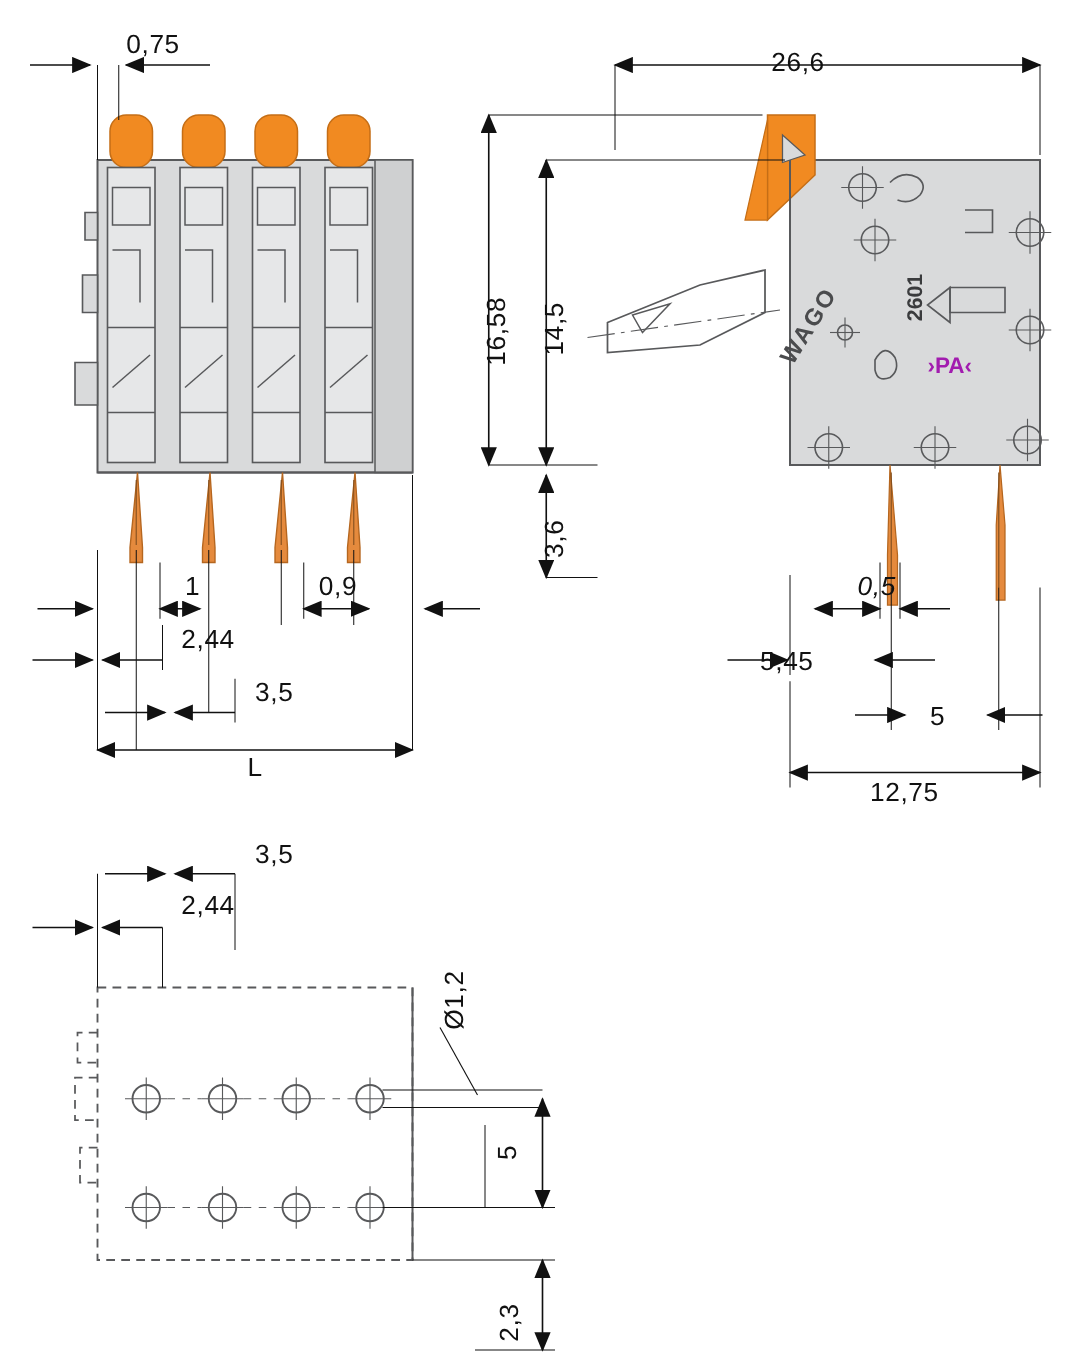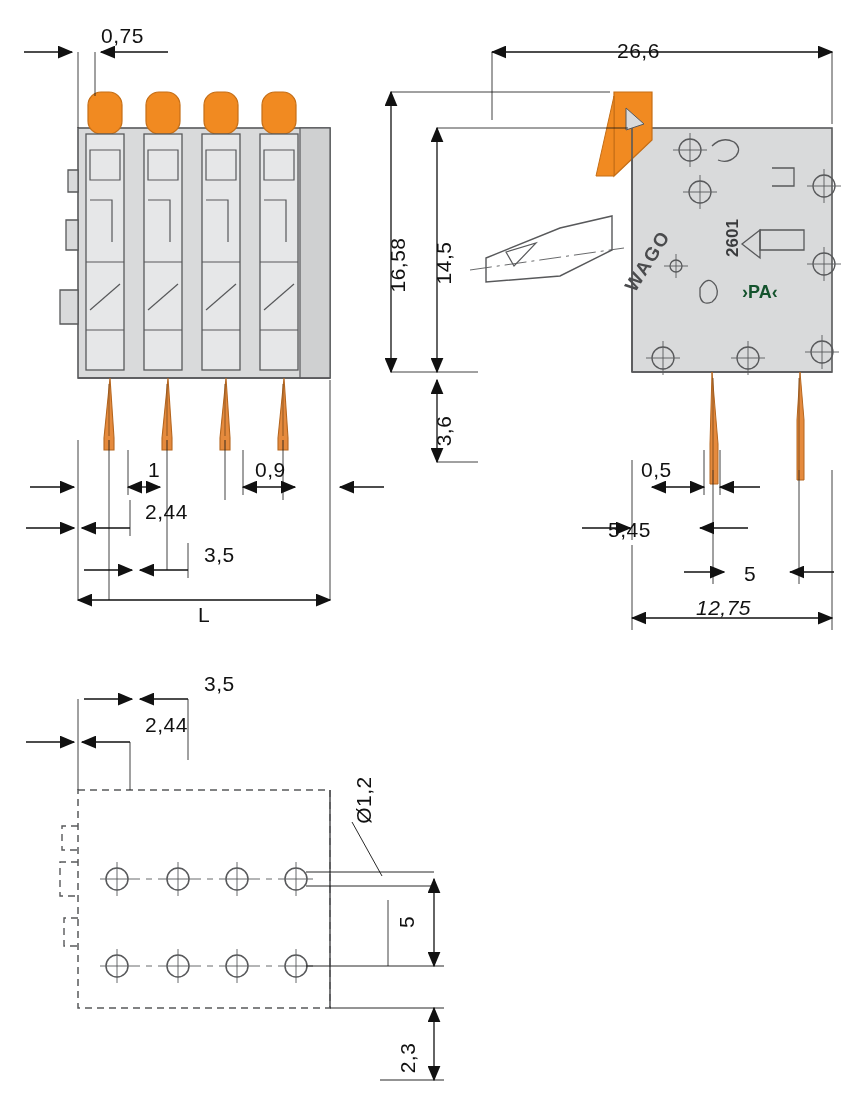--- a/index.html
+++ b/index.html
@@ -339,27 +339,27 @@
   <div class="dim-label" style="left:148px; top:458px;">1</div>
   <div class="dim-label" style="left:255px; top:458px;">0,9</div>
   <div class="dim-label" style="left:145px; top:500px;">2,44</div>
   <div class="dim-label" style="left:204px; top:543px;">3,5</div>
   <div class="dim-label" style="left:198px; top:603px;">L</div>
 
   <div class="dim-label" style="left:617px; top:39px;">26,6</div>
   <div class="dim-label vert" style="left:368px; top:253px; width:60px; text-align:center;">16,58</div>
   <div class="dim-label vert" style="left:418px; top:251px; width:52px; text-align:center;">14,5</div>
   <div class="dim-label vert" style="left:422px; top:419px; width:44px; text-align:center;">3,6</div>
-  <div class="dim-label" style="left:641px; top:458px;">0,5</div>
+  <div class="dim-label" style="left:686px; top:458px;font-style:italic;">0,5</div>
   <div class="dim-label" style="left:608px; top:518px;">5,45</div>
   <div class="dim-label" style="left:744px; top:562px;">5</div>
-  <div class="dim-label" style="left:696px; top:596px;font-style:italic;">12,75</div>
+  <div class="dim-label" style="left:696px; top:623px;">12,75</div>
 
   <div class="part-label" style="left:614px; top:250px; font-size:19px; transform:rotate(-58deg); color:#4a4b4d; letter-spacing:2px;">WAGO</div>
-  <div class="part-label" style="left:742px; top:282px; font-size:18px; color:#14532d;">›PA‹</div>
+  <div class="part-label" style="left:742px; top:282px; font-size:18px; color:#a21caf;">›PA‹</div>
   <div class="part-label" style="left:714px; top:228px; font-size:17px; transform:rotate(-90deg); color:#3a3b3d;">2601</div>
 
   <div class="dim-label" style="left:204px; top:672px;">3,5</div>
   <div class="dim-label" style="left:145px; top:713px;">2,44</div>
   <div class="dim-label vert" style="left:335px; top:788px; width:58px; text-align:center;">Ø1,2</div>
   <div class="dim-label vert" style="left:392px; top:910px; width:30px; text-align:center;">5</div>
   <div class="dim-label vert" style="left:385px; top:1046px; width:46px; text-align:center;">2,3</div>
 
 </div>
 

